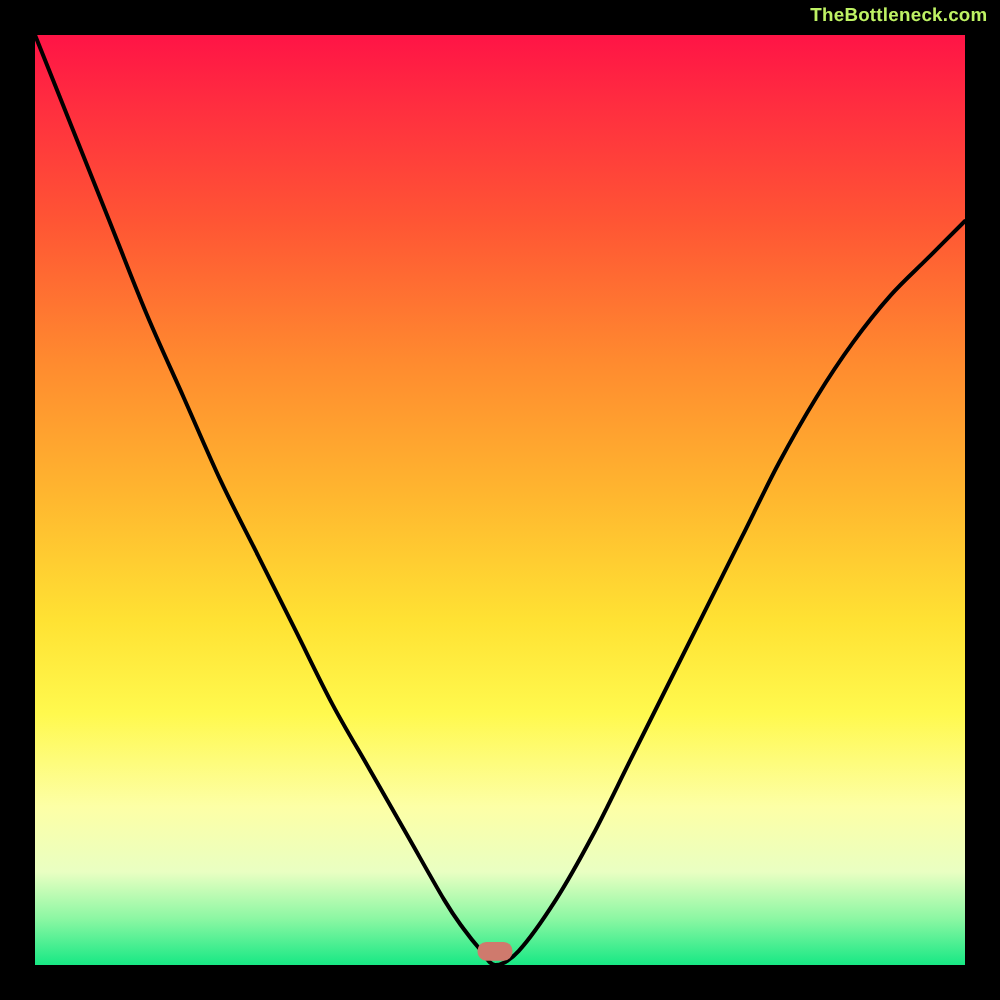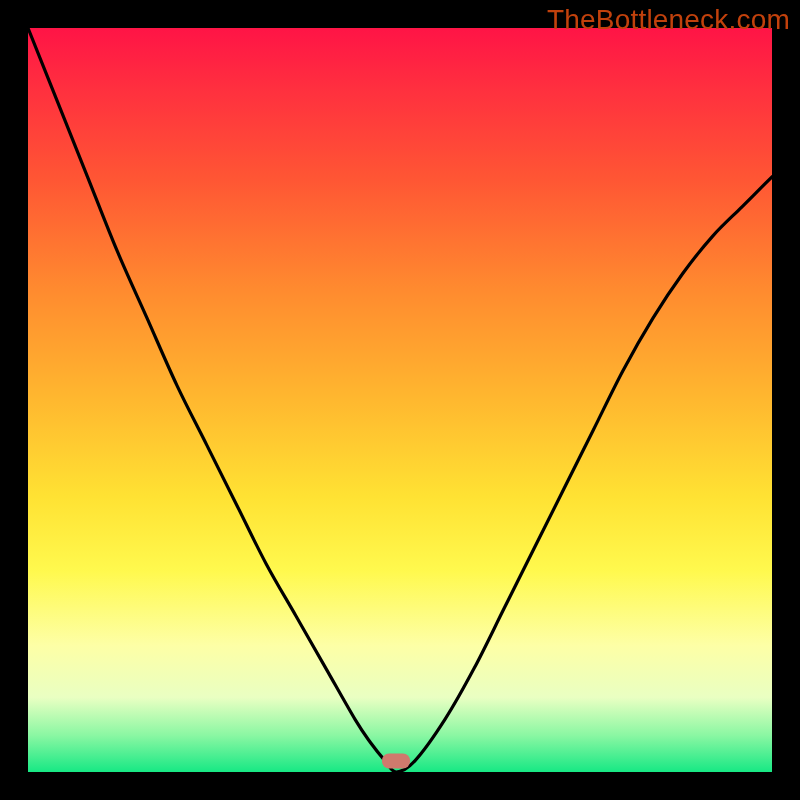--- a/index.html
+++ b/index.html
@@ -14,23 +14,23 @@
   .frame {
     position: relative;
     width: 800px;
     height: 800px;
     background: #000;
   }
   .watermark {
     position: absolute;
     top: 4px;
     right: 10px;
-    color: #c2410c;
-    font-size: 28px;
-    font-weight: 400;
+    color: #bef264;
+    font-size: 15px;
+    font-weight: 700;
     letter-spacing: 0.2px;
     z-index: 10;
     user-select: none;
   }
   .plot-area {
     position: absolute;
     left: 28px;
     top: 28px;
     width: 744px;
     height: 744px;

